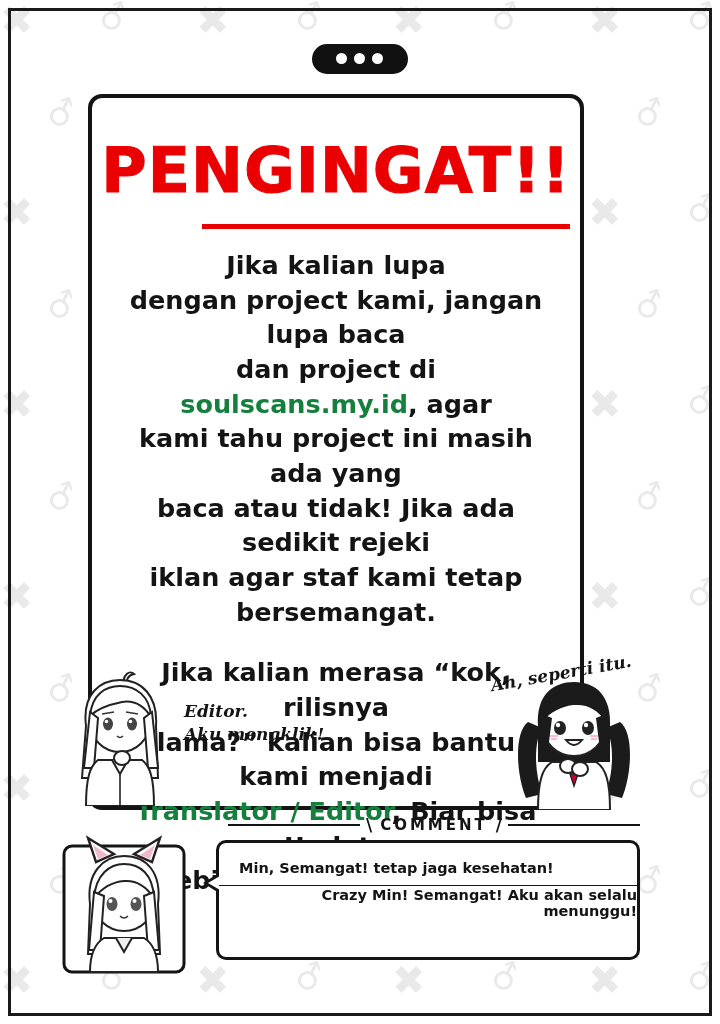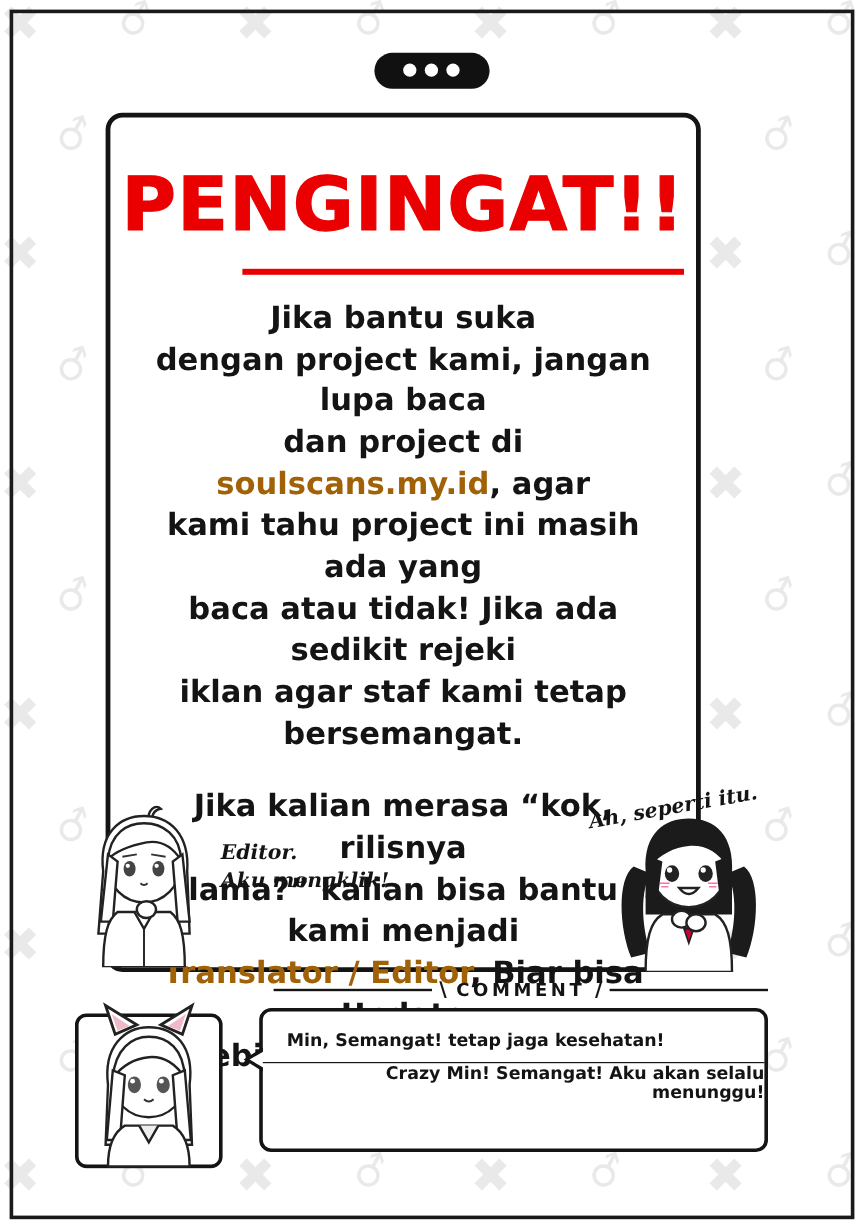--- a/index.html
+++ b/index.html
@@ -100,21 +100,21 @@
     position: absolute;
     left: 26px; right: 26px; top: 150px;
     text-align: center;
     color: #141414;
     font-family: "DejaVu Sans", sans-serif;
     font-weight: 700;
     font-size: 25.5px;
     line-height: 1.36;
   }
   #body-text .para2 { margin-top: 26px; }
-  .red { color: #a16207; }
+  .red { color: #15803d; }
   .blue { color: #3a3ad4; }
 
   
   .char {
     position: absolute;
   }
   #char-left {
     left: 64px;
     top: 666px;
     width: 112px;
@@ -331,21 +331,21 @@
   <span class="dot d3"></span>
 </div>
 
 <div id="notice-card">
 
   <div id="headline">PENGINGAT!!</div>
   <div id="headline-rule"></div>
 
   <div id="body-text">
     <div class="para1">
-      <div><span>Jika bantu suka</span></div>
+      <div><span>Jika kalian lupa</span></div>
       <div><span>dengan project kami, jangan lupa baca</span></div>
       <div><span>dan project di </span><span class="red">soulscans.my.id</span><span>, agar</span></div>
       <div><span>kami tahu project ini masih ada yang</span></div>
       <div><span>baca atau tidak! Jika ada sedikit rejeki</span></div>
       <div><span>iklan agar staf kami tetap bersemangat.</span></div>
     </div>
     <div class="para2">
       <div><span>Jika kalian merasa “kok, rilisnya</span></div>
       <div><span>lama?” kalian bisa bantu kami menjadi</span></div>
       <div><span class="red">Translator / Editor</span><span>, Biar bisa Update</span></div>

